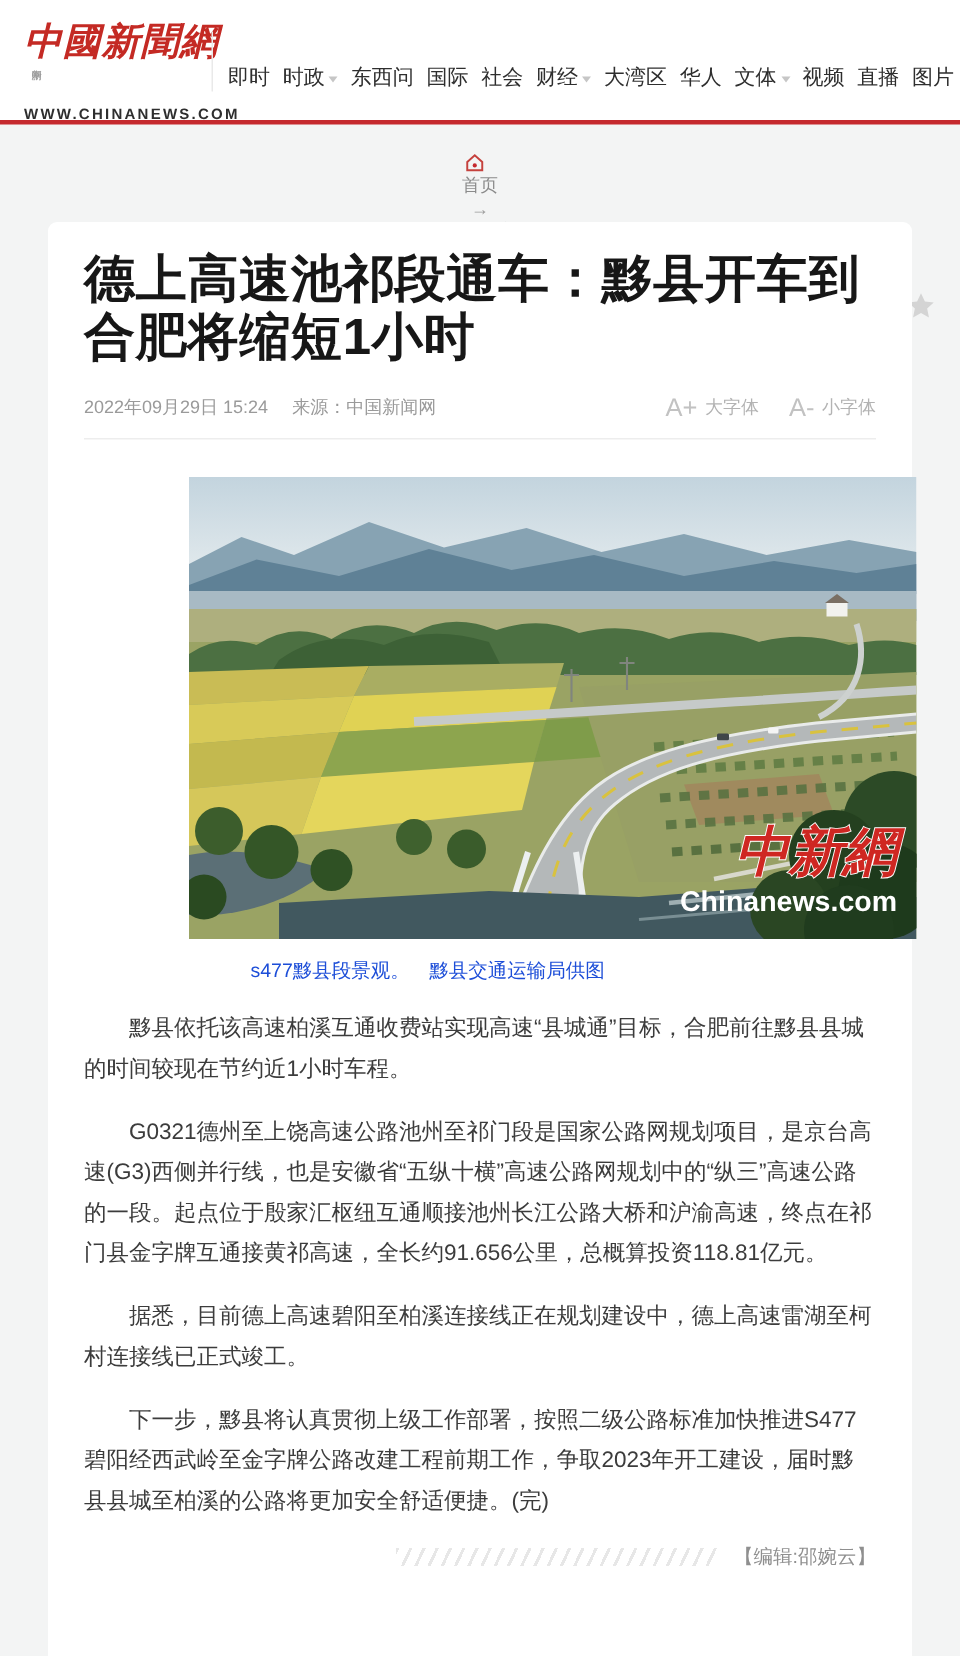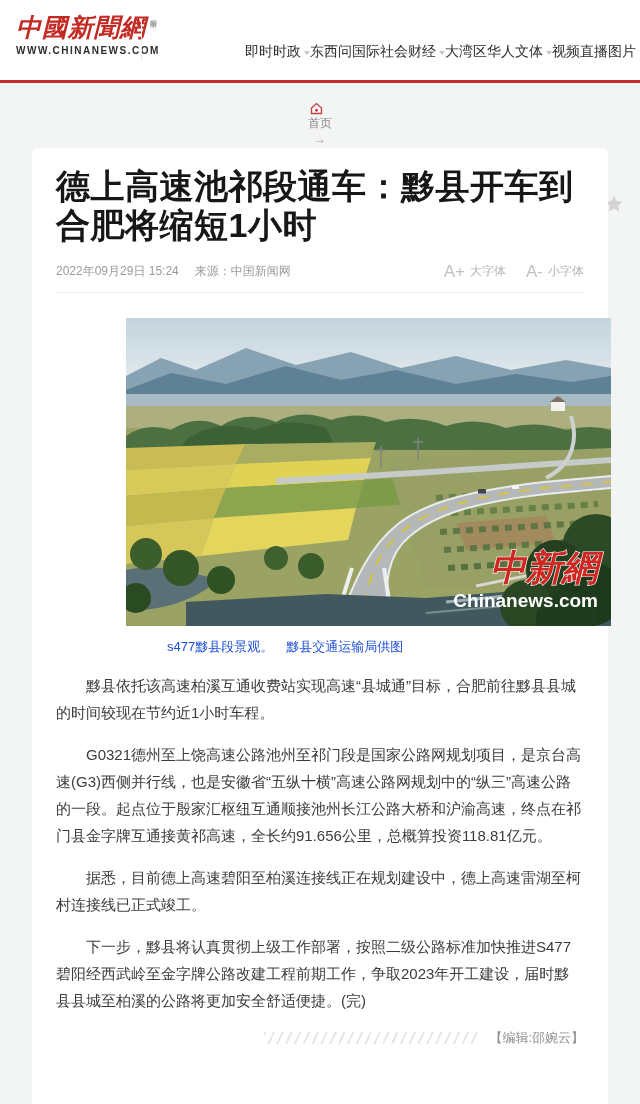--- a/index.html
+++ b/index.html
@@ -6,28 +6,28 @@
   html,body { width:640px; height:1104px; overflow:hidden; }
   body {
     font-family: "Liberation Sans", "DejaVu Sans", sans-serif;
     background:#f3f4f4;
     position:relative;
   }
   
   .header { position:absolute; top:0; left:0; width:640px; height:80px; background:#fff; }
   .redline { position:absolute; top:80px; left:0; width:640px; height:3px; background:#c5292e; }
   .logo { position:absolute; left:16px; top:15px; cursor:pointer; }
-  .logo-row { display:flex; align-items:flex-start; }
+  .logo-row { display:flex; align-items:flex-start;flex-direction:column; }
   .logo-cn { font-family:"DejaVu Serif","Liberation Serif",serif; font-style:italic; font-weight:bold;
              font-size:25px; line-height:26px; color:#c42a24; letter-spacing:1px; white-space:nowrap; }
   .logo-seal { writing-mode:vertical-rl; font-size:7px; line-height:8px; color:#9a9a9a; margin-left:3px; height:26px; }
   .logo-www { font-size:10px; letter-spacing:1.5px; color:#2e2e2e; font-weight:bold; margin-top:4px; white-space:nowrap; }
   .hdiv { position:absolute; left:141px; top:21px; width:1px; height:40px; background:#e9e9e9; }
   .nav { position:absolute; left:152px; right:4px; top:0; height:104px;
-         display:flex; justify-content:flex-end; align-items:center; }
+         display:flex; justify-content:space-between; align-items:center; }
   .nav-item { display:flex; align-items:center; gap:3px; font-size:14px; color:#2e2e2e;
               white-space:nowrap; cursor:pointer; }
   .chev { width:0; height:0; border-left:3.5px solid transparent; border-right:3.5px solid transparent;
           border-top:4px solid #c6c6c6; margin-top:2px; }
   
   .crumbs { position:absolute; top:102px; left:16px; right:16px; height:34px;
             display:flex; align-items:center; font-size:12px; color:#8b8b8b;flex-direction:column; }
   .crumb { cursor:pointer; }
   .crumb-sep { margin:0 7px; color:#9c9c9c; }
   .home-ic { margin-right:7px; display:flex; align-items:center; cursor:pointer; }

